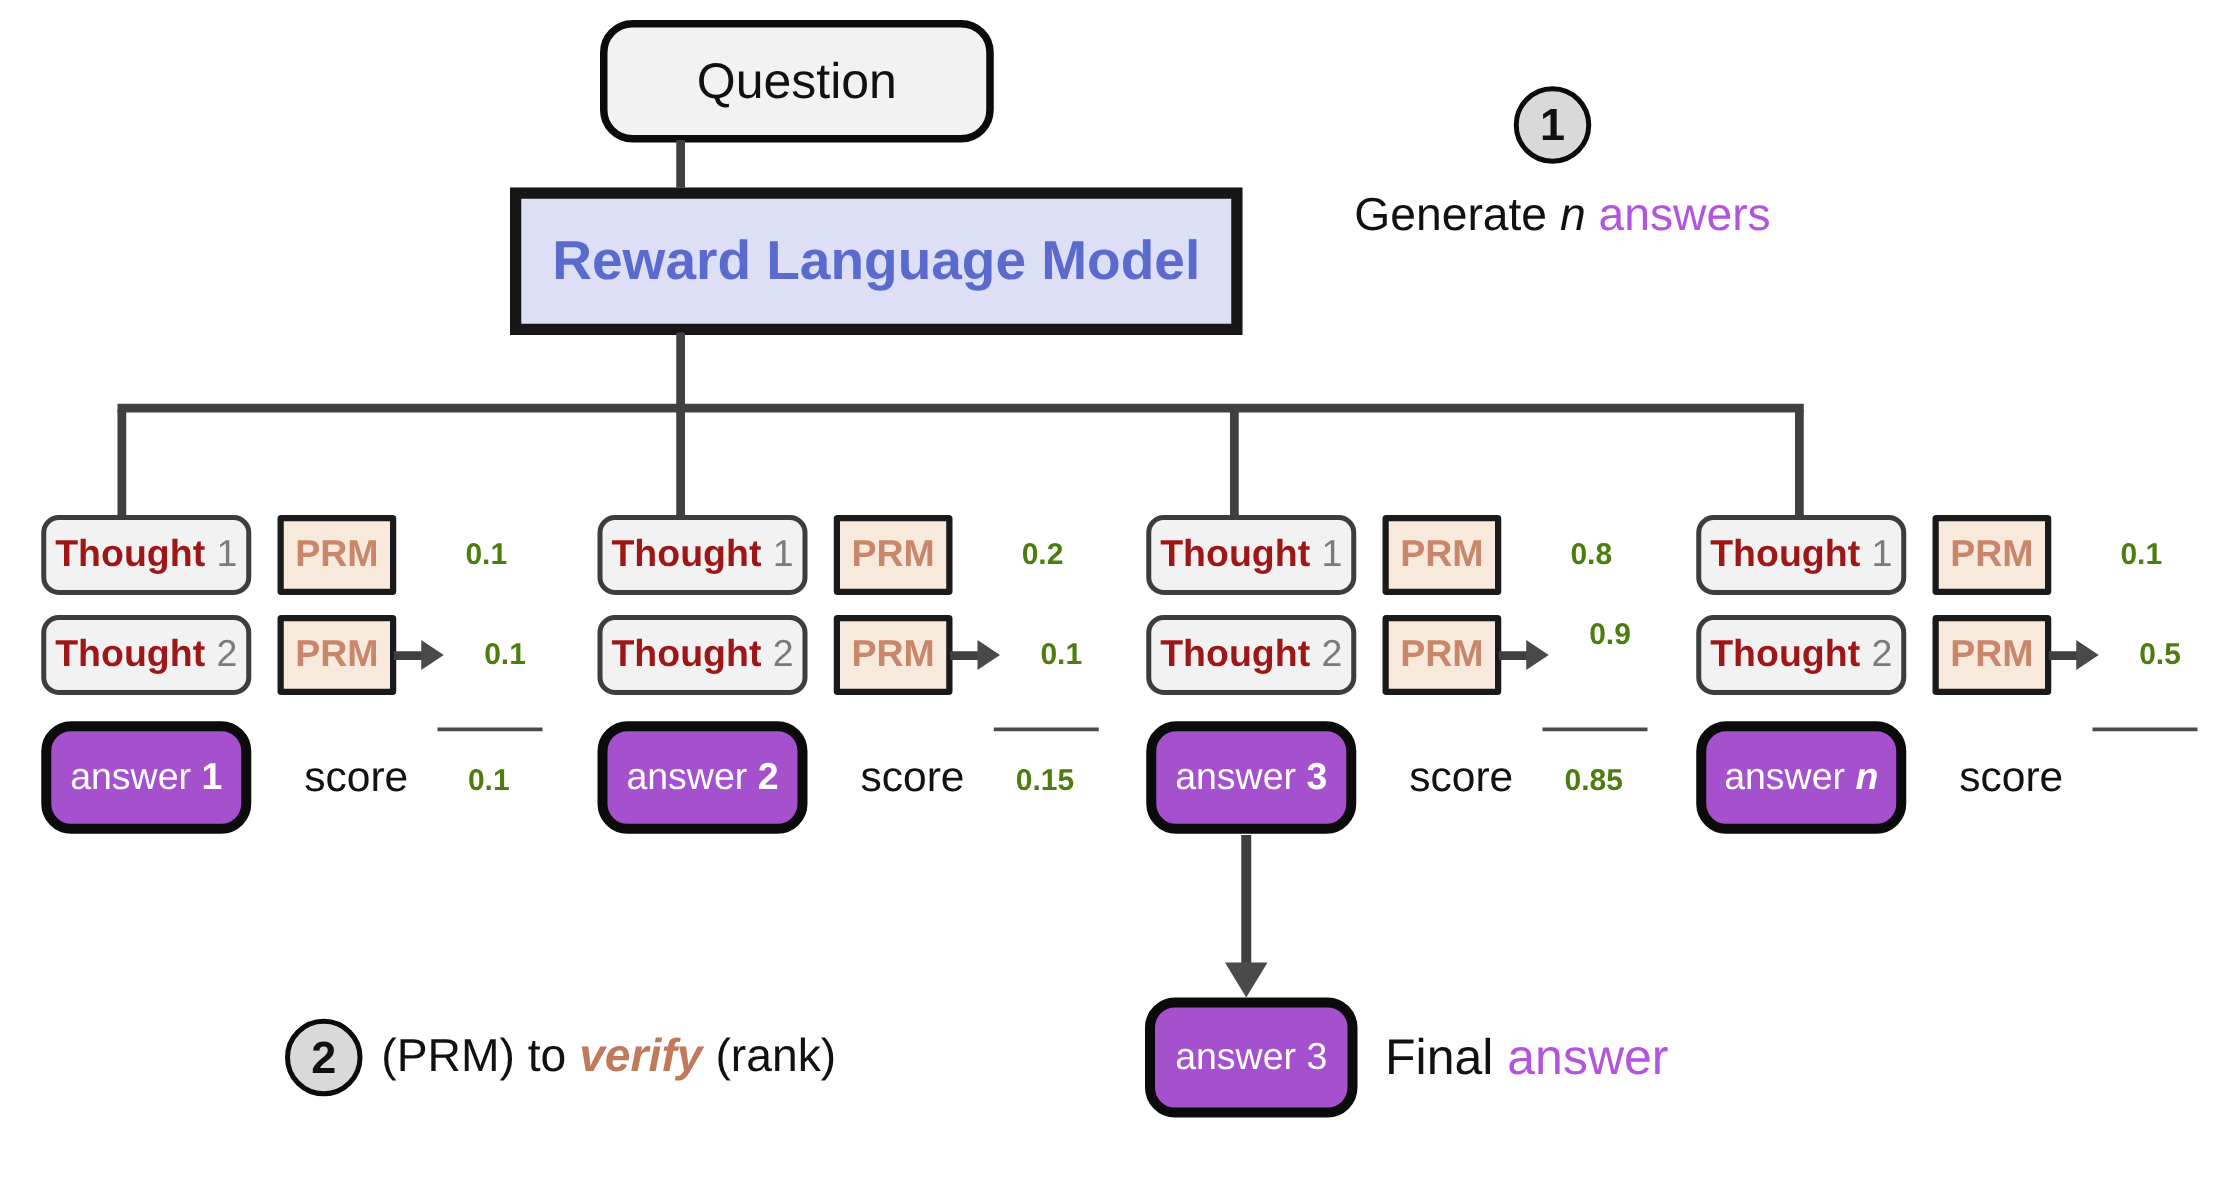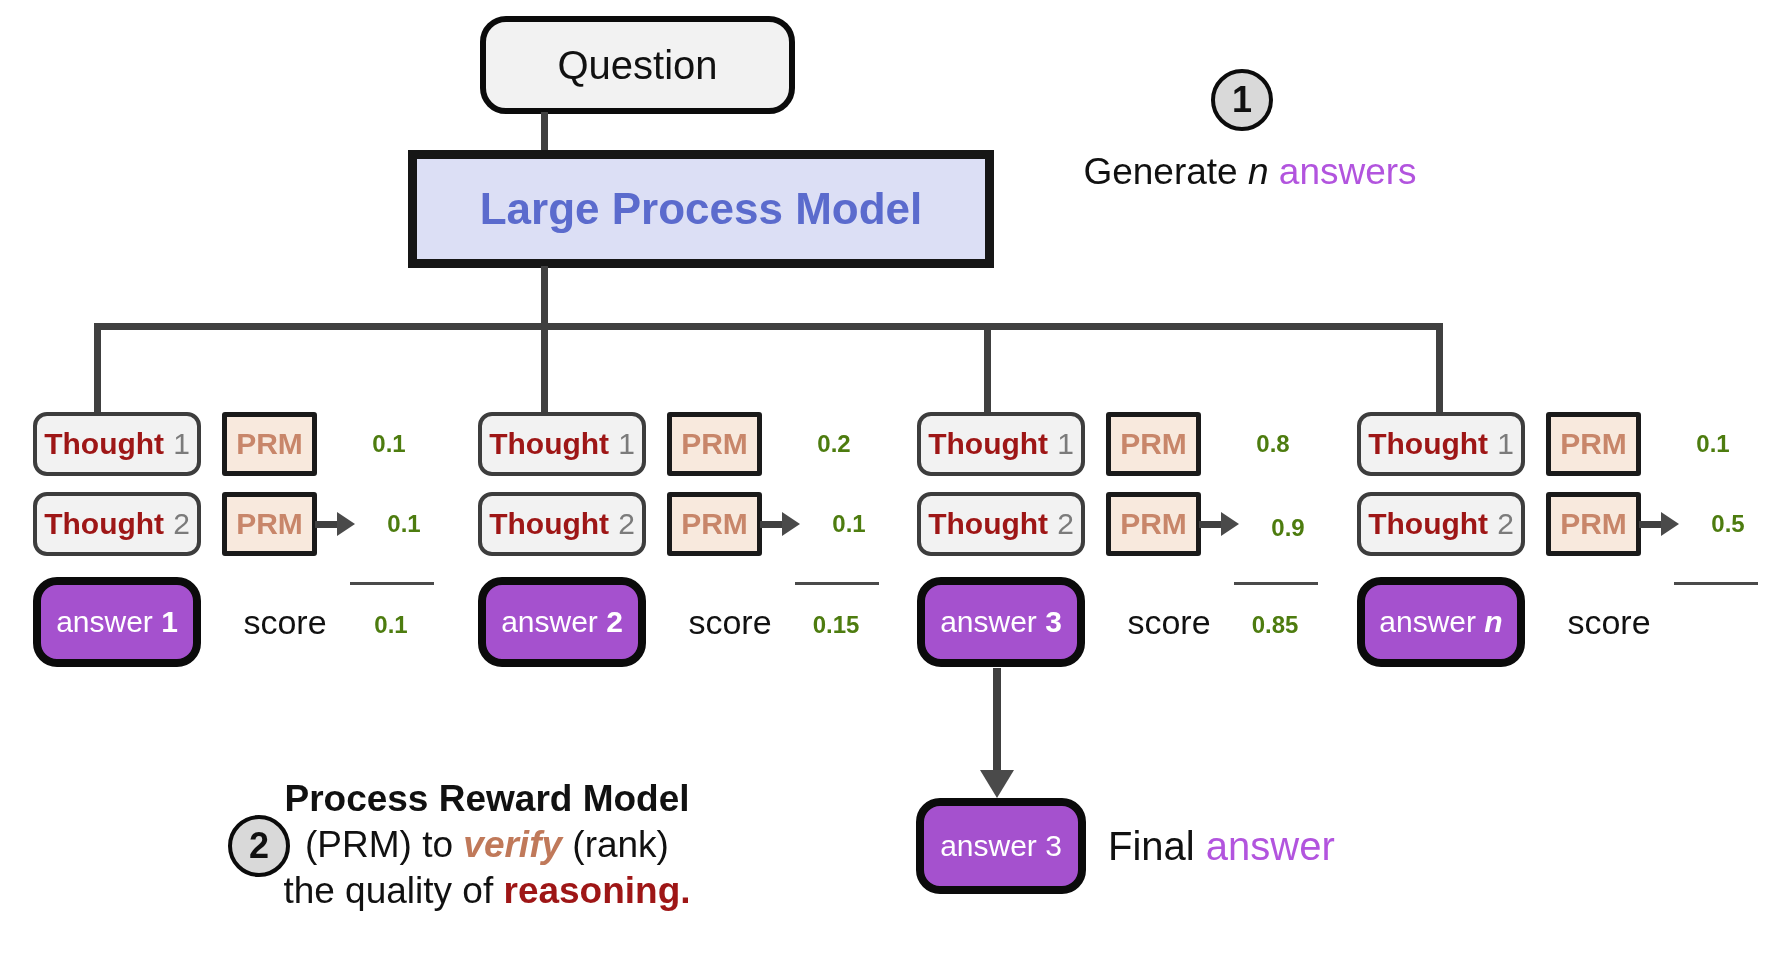--- a/index.html
+++ b/index.html
@@ -95,21 +95,21 @@
 </head>
 <body>
 
 <div id="canvas">
 
   <div class="q-box">
     <span>Question</span>
   </div>
   <div class="vline" style="left:541px;top:112px;height:40px;"></div>
   <div class="llm-box">
-    <span>Large Process Model</span>
+    <span>Reward Language Model</span>
   </div>
 
   <div class="badge" style="left:1211px;top:69px;">
     <span>1</span>
   </div>
   <div class="step1-block">
     <div class="step1-l1"><span class="bold">Generate </span><span class="ital">n</span><span class="bold purple"> answers</span></div>
   </div>
 
   <div class="vline" style="left:541px;top:266px;height:64px;"></div>
@@ -180,21 +180,21 @@
     <div class="snum" style="top:0;">0.8</div>
     <div class="tbox" style="top:80px;">
         <span class="tword">Thought</span>
         <span class="tnum">2</span>
       </div>
     <div class="prm-box" style="top:80px;">
         <span>PRM</span>
       </div>
     <div class="hline" style="left:282px;top:109px;width:24px;"></div>
     <div class="ahead-right" style="left:304px;top:100px;"></div>
-    <div class="snum s2" style="top:84px;">0.9</div>
+    <div class="snum s2" style="top:64px;">0.9</div>
     <div class="abox"><span>answer </span><span class="anum">3</span></div>
     <div class="slbl">score</div>
     <div class="oline"></div>
     <div class="snum final">0.85</div>
   </div>
 
   <div class="branch" style="left:1357px;">
     <div class="tbox" style="top:0;">
         <span class="tword">Thought</span>
         <span class="tnum">1</span>
@@ -214,22 +214,20 @@
     <div class="ahead-right" style="left:304px;top:100px;"></div>
     <div class="snum s2" style="top:80px;">0.5</div>
     <div class="abox"><span>answer </span><span class="anum ital">n</span></div>
     <div class="slbl">score</div>
     <div class="oline"></div>
   </div>
 
   <div class="badge" style="left:228px;top:815px;">
     <span>2</span>
   </div>
-  <div class="step2-l1">Process Reward Model</div>
   <div class="step2-l2"><span>(PRM) to </span><span class="tan">verify</span><span>  (rank)</span></div>
-  <div class="step2-l3"><span>the </span><span class="bold">quality</span><span> of </span><span class="red">reasoning</span><span class="red">.</span></div>
 
   <div class="vline" style="left:993px;top:668px;width:8px;height:104px;"></div>
   <div class="ahead-down" style="left:980px;top:770px;"></div>
   <div class="final-box"><span>answer </span><span class="anum bold">3</span></div>
   <div class="final-label"><span class="bold">Final </span><span class="purple">answer</span></div>
 
 </div>
 
 </body></html>

